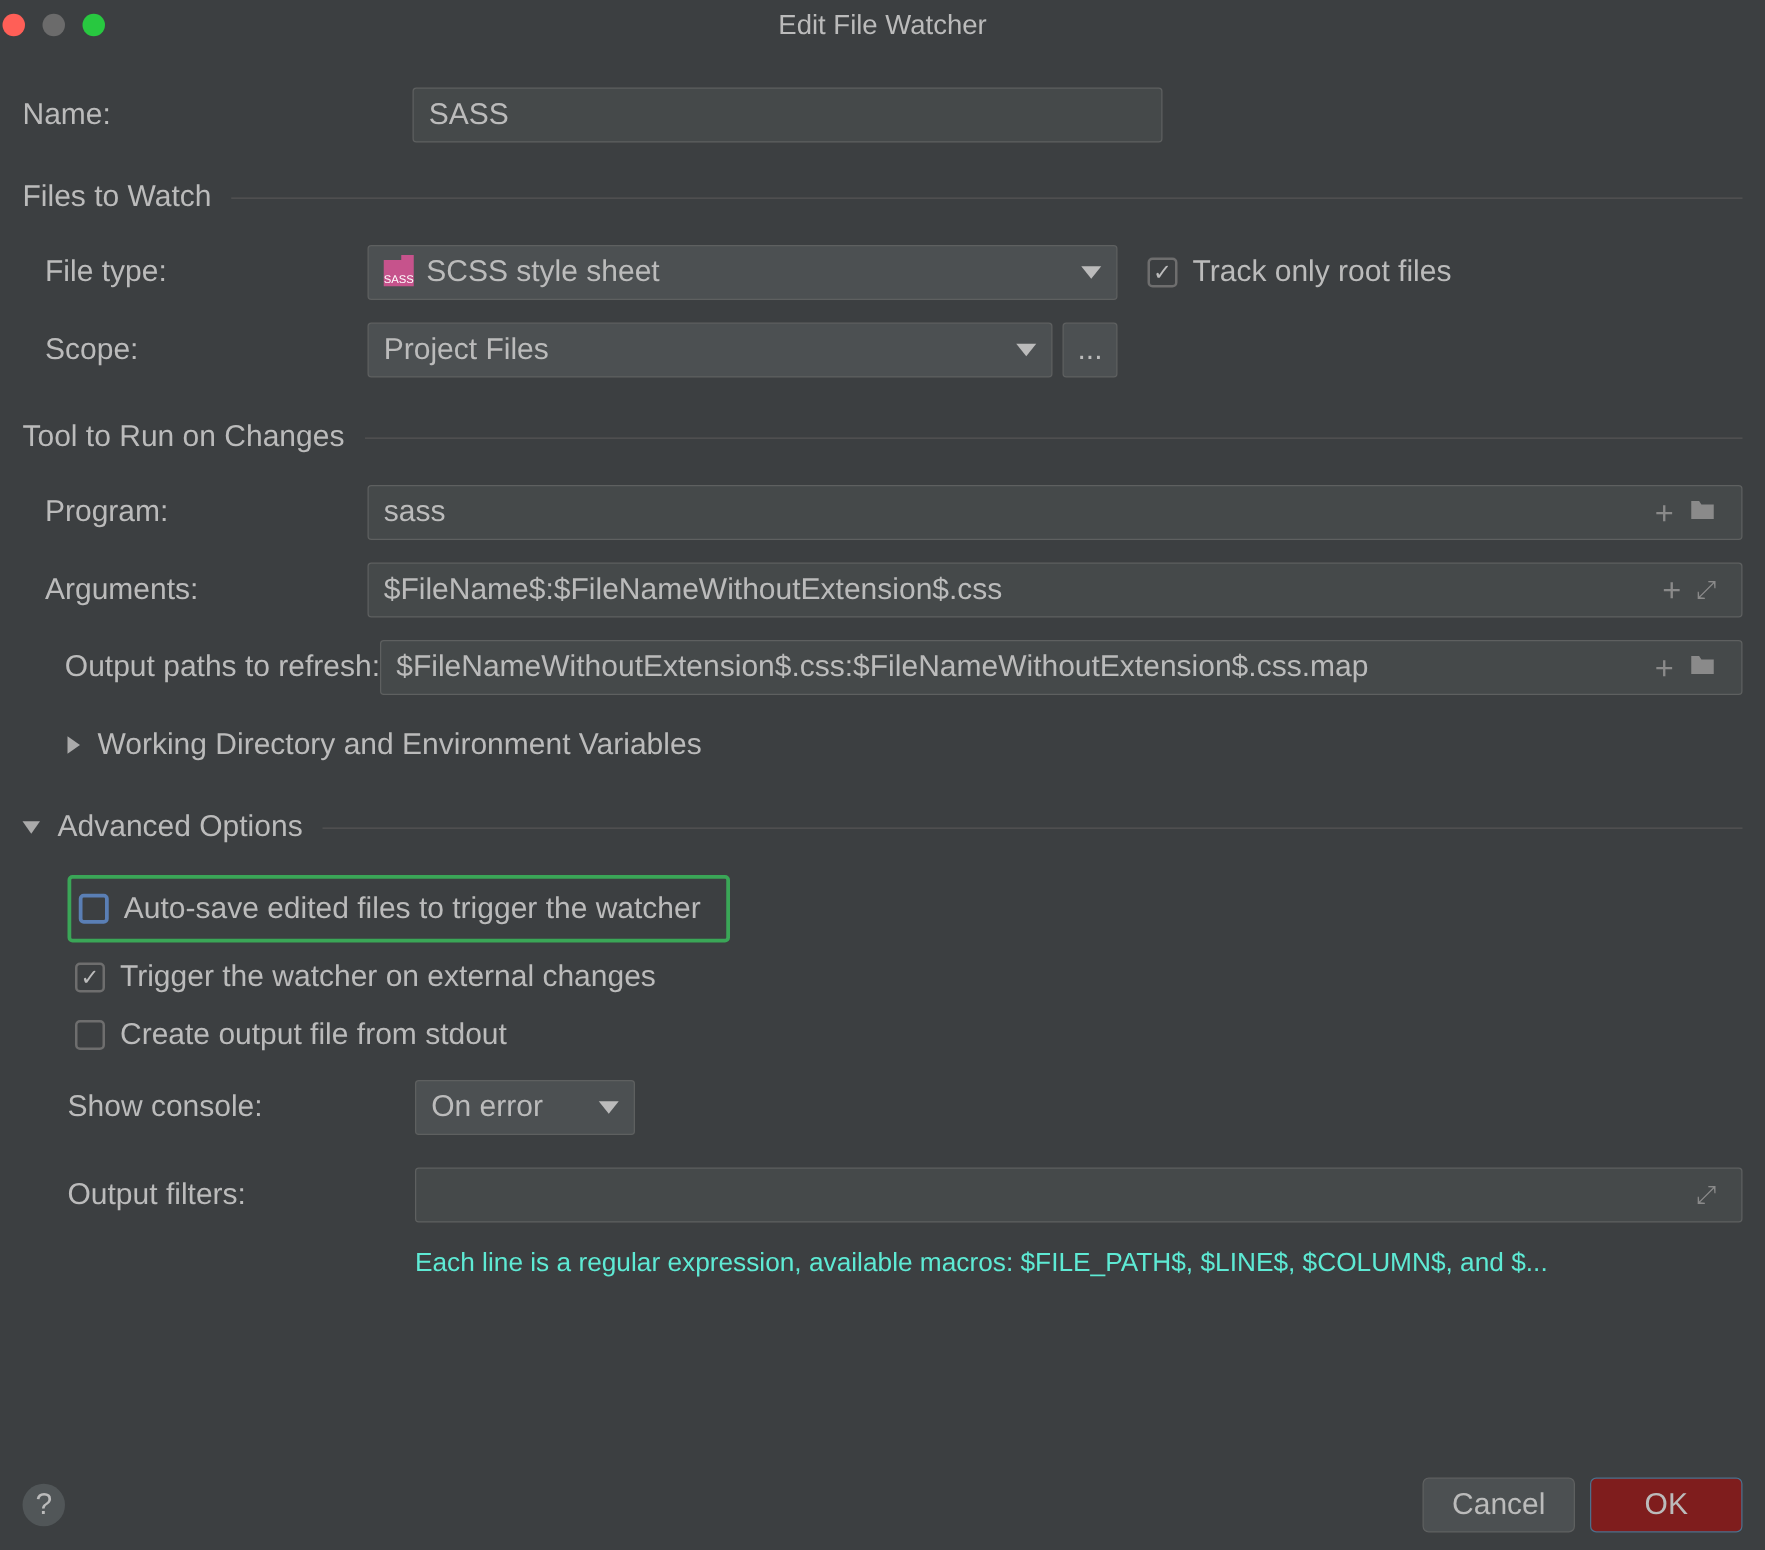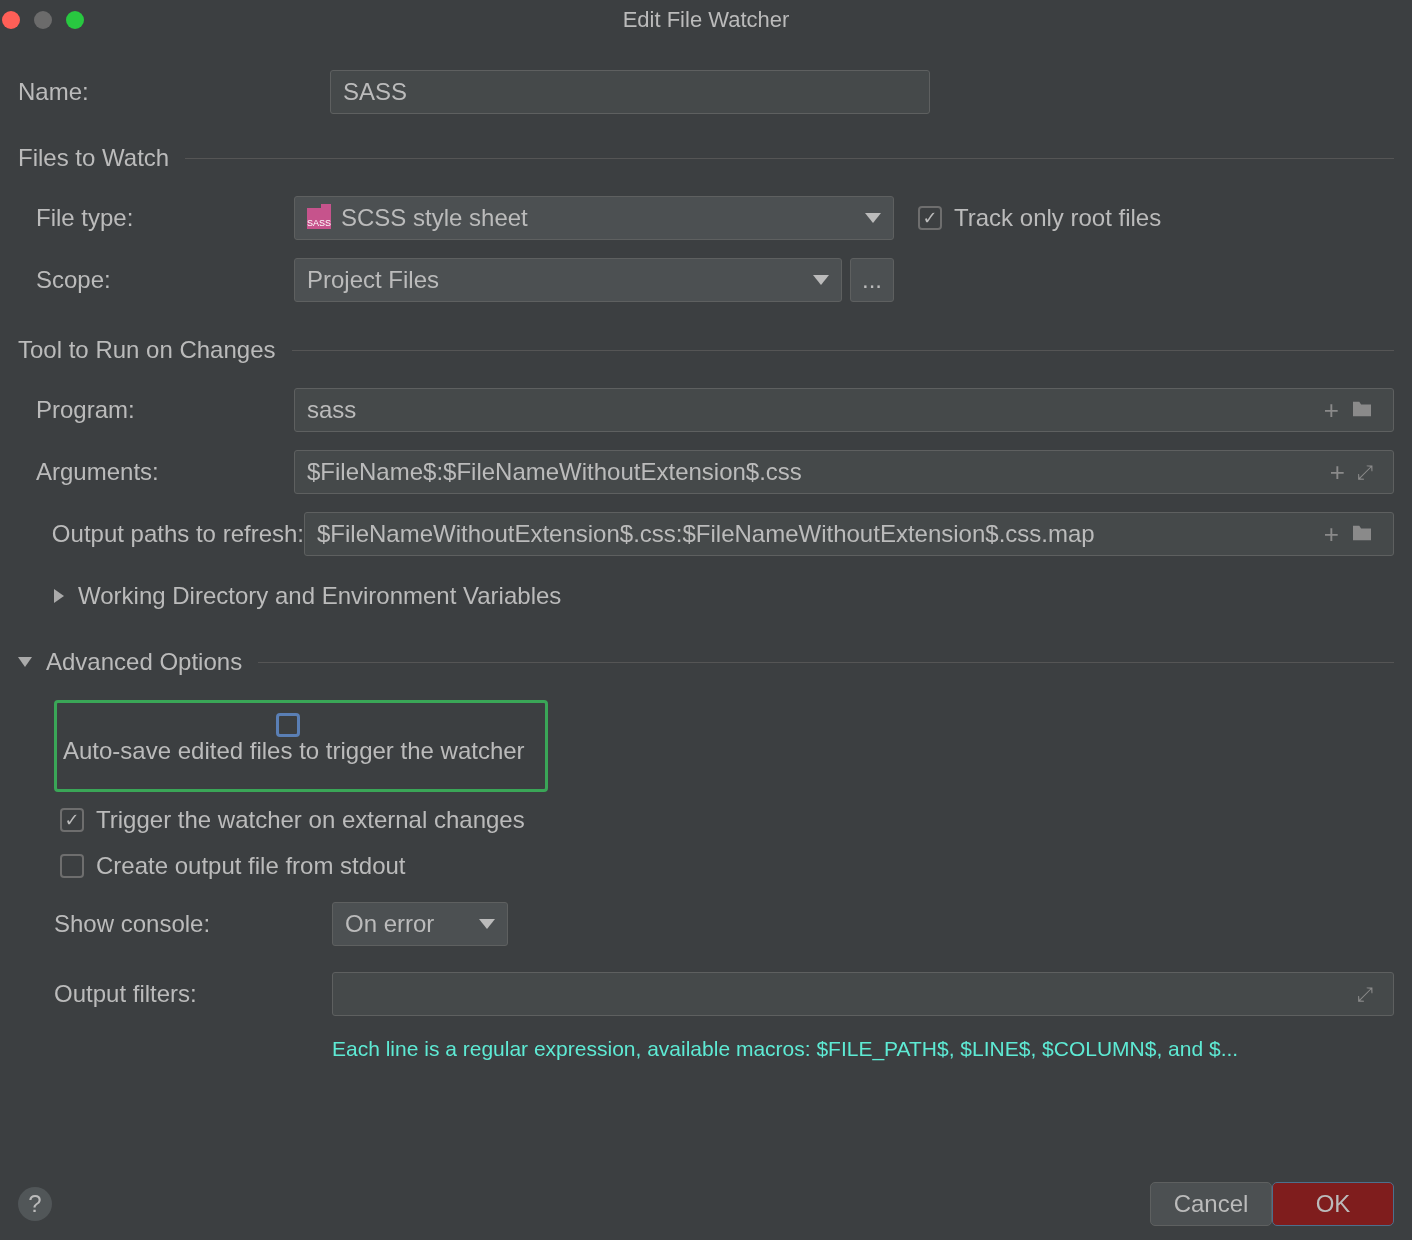--- a/index.html
+++ b/index.html
@@ -126,24 +126,23 @@
 .chk.checked::after {
   content: "✓";
 }
 .chk.hl {
   border-color: #5a7fb5;
   border-width: 3px;
 }
 .hl-box {
   border: 3px solid #3aa657;
   border-radius: 4px;
-  padding: 10px 20px 24px 6px;
+  padding: 10px 20px 10px 6px;
   display: inline-flex;
   align-items: center;
-  flex-direction: column;
 }
 .btn {
   height: 42px;
   min-width: 120px;
   border-radius: 5px;
   border: 1px solid #5e6060;
   background: #4c5052;
   color: #bbbbbb;
   display: flex;
   align-items: center;
@@ -357,19 +356,19 @@
     <span class="hint">Each line is a regular expression, available macros: $FILE_PATH$, $LINE$, $COLUMN$, and $...</span>
   </div>
 
 </div>
 
 <div class="footer">
   <div class="help">
     <span>?</span>
   </div>
   <div style="flex:1;"></div>
-  <div class="btn" style="margin-right:0;justify-content:center;">
+  <div class="btn" style="margin-right:12px;justify-content:center;">
     <span>Cancel</span>
   </div>
   <div class="btn primary">
     <span>OK</span>
   </div>
 </div>
 
 </body></html>

